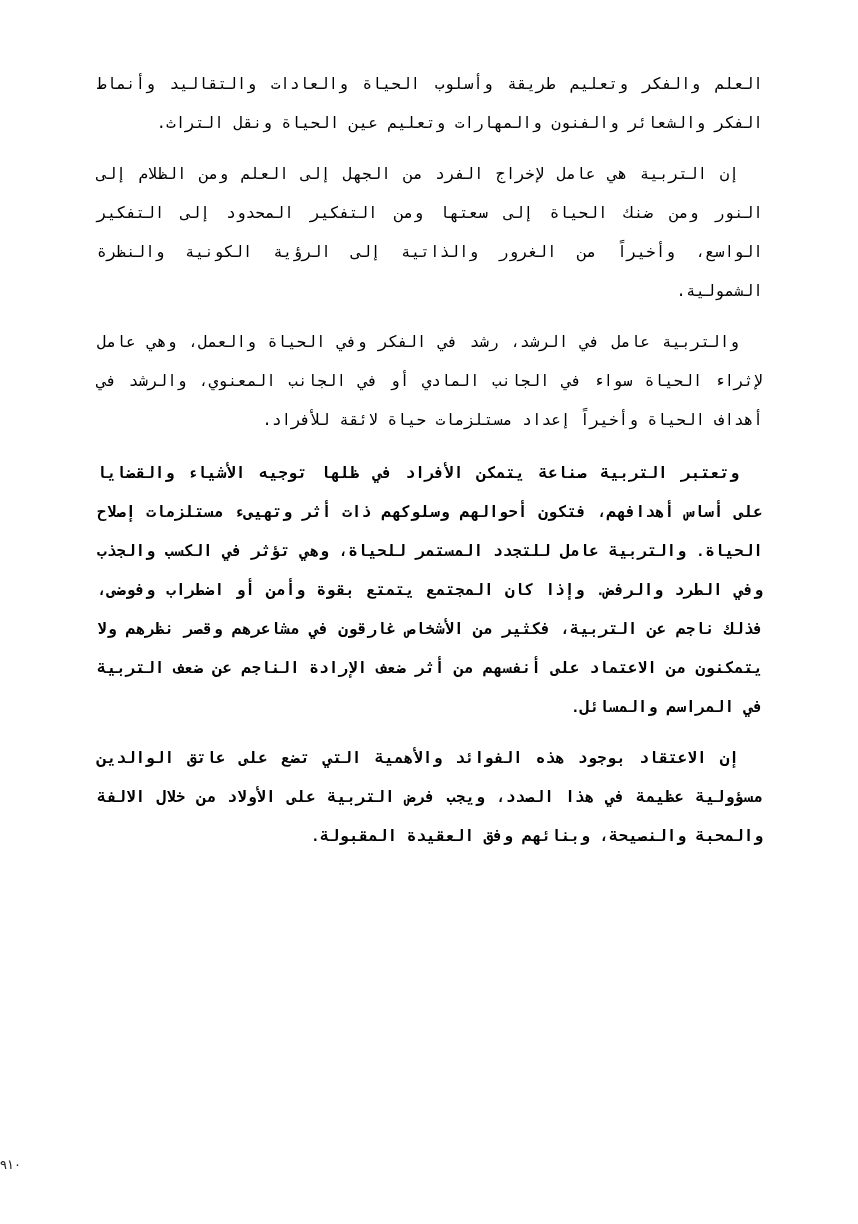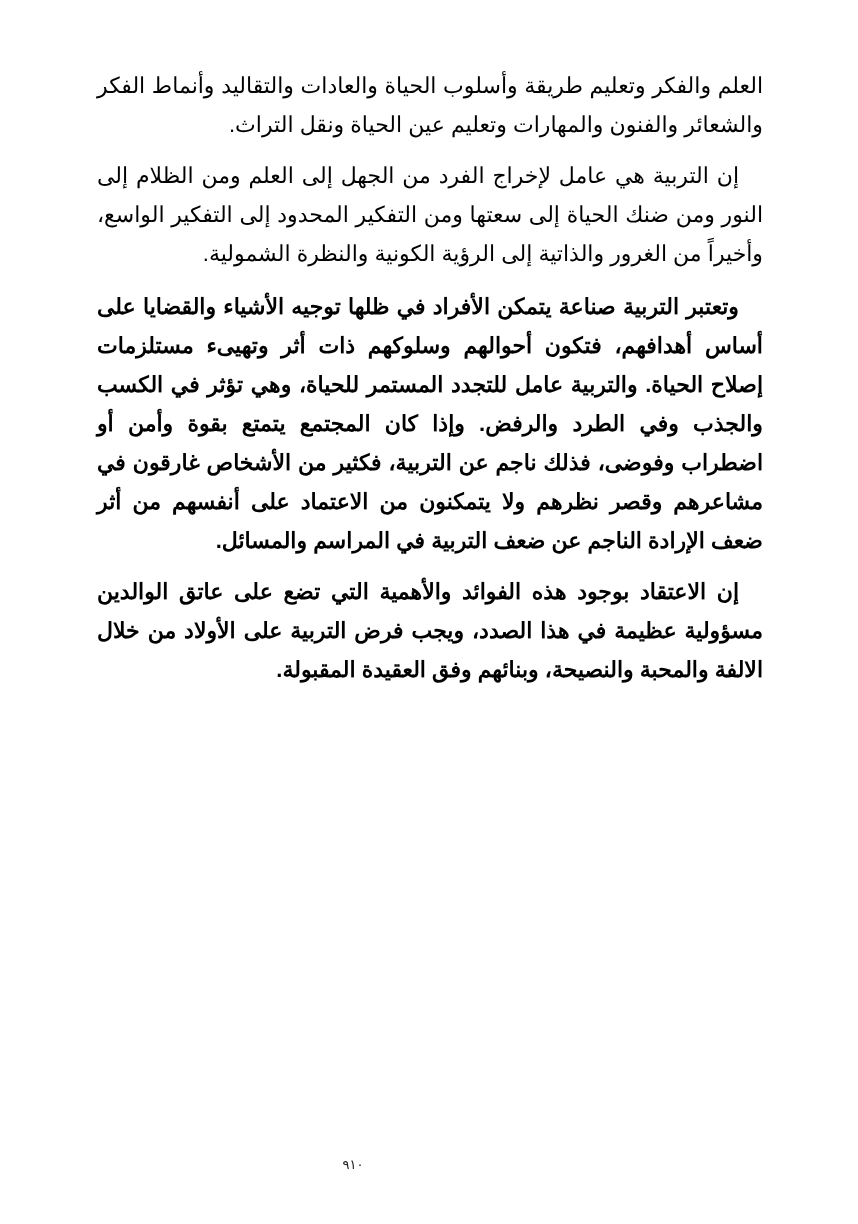--- a/index.html
+++ b/index.html
@@ -12,23 +12,23 @@
     height: 1224px;
     position: relative;
     overflow: hidden;
   }
   .page {
     position: absolute;
     left: 97px;
     top: 66px;
     width: 666px;
     direction: rtl;
-    font-family: Liberation Sans, sans-serif;
+    font-family: Liberation Mono, monospace;
     color: #000000;
-    font-size: 22px;
+    font-size: 16px;
     line-height: 39px;
   }
   .para {
     margin: 0 0 12px 0;
     text-align: justify;
     text-align-last: right;
     text-indent: 24px;
   }
   .para.first {
     text-indent: 0;
@@ -37,30 +37,31 @@
     font-weight: bold;
   }
   .para.gap-before {
     margin-top: 14px;
   }
   .page-number {
     position: absolute;
     left: 0;
     width: 706px;
     top: 1157px;
-    text-align: center;
+    text-align: left;
     font-family: "DejaVu Sans", sans-serif;
     font-size: 13px;
     color: #222222;
     direction: rtl;
   }
 </style>
 </head>
 <body>
 
 <div class="page">
   <p class="para first">العلم والفكر وتعليم طريقة وأسلوب الحياة والعادات والتقاليد وأنماط الفكر والشعائر والفنون والمهارات وتعليم عين الحياة ونقل التراث.</p>
   <p class="para">إن التربية هي عامل لإخراج الفرد من الجهل إلى العلم ومن الظلام إلى النور ومن ضنك الحياة إلى سعتها ومن التفكير المحدود إلى التفكير الواسع، وأخيراً من الغرور والذاتية إلى الرؤية الكونية والنظرة الشمولية.</p>
+  <p class="para">والتربية عامل في الرشد، رشد في الفكر وفي الحياة والعمل، وهي عامل لإثراء الحياة سواء في الجانب المادي أو في الجانب المعنوي، والرشد في أهداف الحياة وأخيراً إعداد مستلزمات حياة لائقة للأفراد.</p>
   <p class="para bold gap-before">وتعتبر التربية صناعة يتمكن الأفراد في ظلها توجيه الأشياء والقضايا على أساس أهدافهم، فتكون أحوالهم وسلوكهم ذات أثر وتهيىء مستلزمات إصلاح الحياة. والتربية عامل للتجدد المستمر للحياة، وهي تؤثر في الكسب والجذب وفي الطرد والرفض. وإذا كان المجتمع يتمتع بقوة وأمن أو اضطراب وفوضى، فذلك ناجم عن التربية، فكثير من الأشخاص غارقون في مشاعرهم وقصر نظرهم ولا يتمكنون من الاعتماد على أنفسهم من أثر ضعف الإرادة الناجم عن ضعف التربية في المراسم والمسائل.</p>
   <p class="para bold">إن الاعتقاد بوجود هذه الفوائد والأهمية التي تضع على عاتق الوالدين مسؤولية عظيمة في هذا الصدد، ويجب فرض التربية على الأولاد من خلال الالفة والمحبة والنصيحة، وبنائهم وفق العقيدة المقبولة.</p>
 </div>
 
 <div class="page-number">٩١٠</div>
 
 </body></html>

